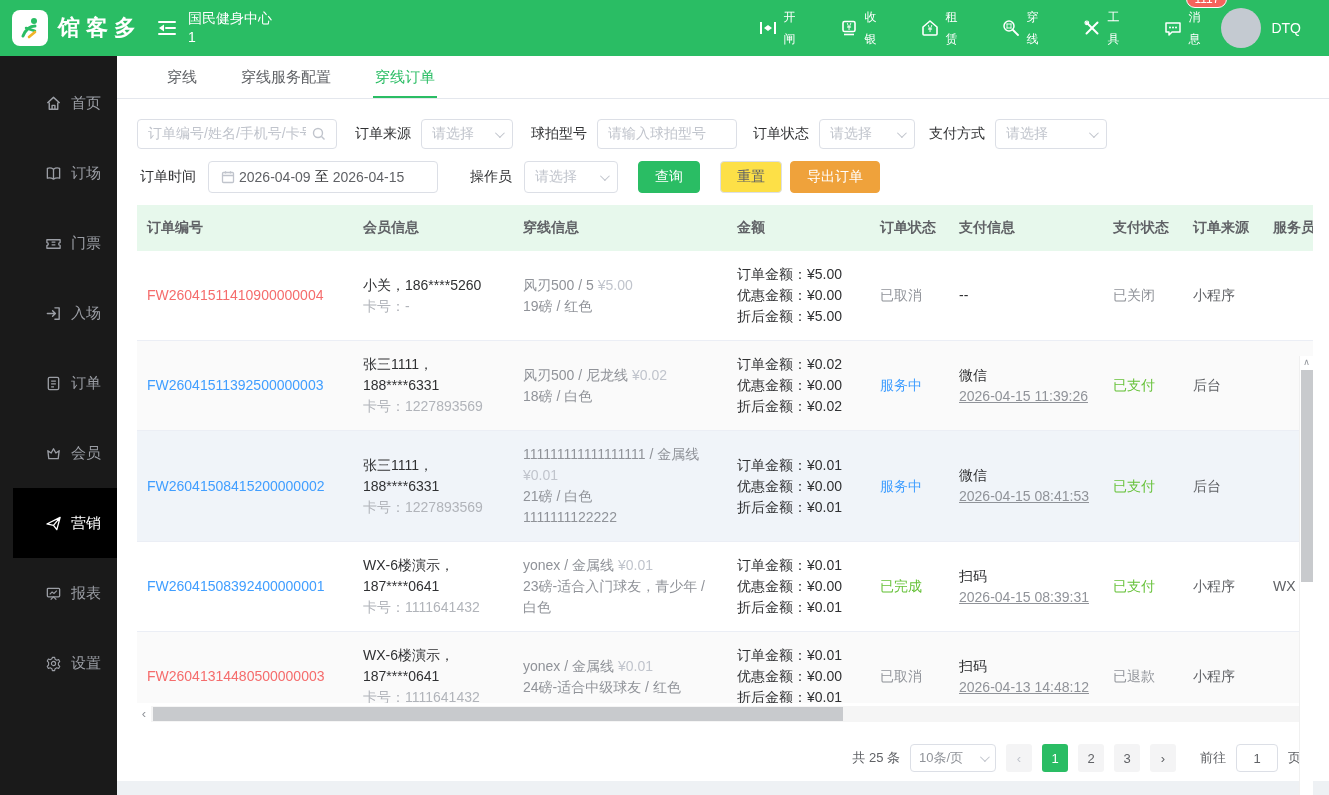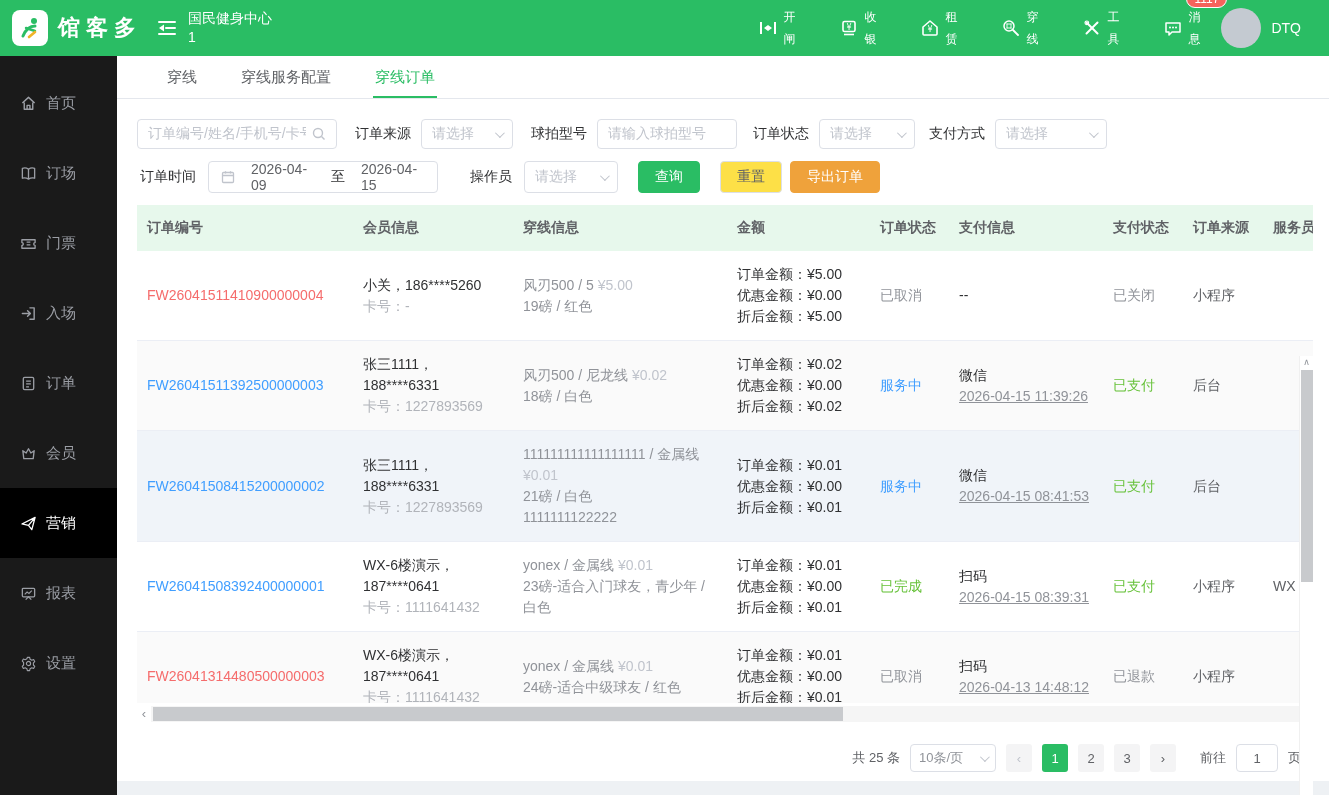--- a/index.html
+++ b/index.html
@@ -15,39 +15,39 @@
   .tb-actions { display:flex; align-items:center; margin-left:auto; gap:42px; margin-right:18px; }
   .tb-act { display:flex; align-items:center; gap:6px; cursor:pointer; position:relative; }
   .tb-act .lbl { width:15px; font-size:12px; line-height:22px; word-break:break-all; }
   .badge { position:absolute; top:-16px; left:22px; background:#f5635c; color:#fff; font-size:12px; line-height:16px; padding:0 7px; border-radius:9px; border:1px solid #fff; white-space:nowrap; }
   .userbox { display:flex; align-items:center; gap:10px; margin-right:28px; }
   .avatar { width:40px; height:40px; border-radius:50%; background:#c4cad1; }
   .uname { font-size:14px; }
 
   
   .sidebar { position:absolute; top:56px; left:0; width:117px; height:739px; background:#1a1a1a; padding-top:12px; }
-  .side-item { height:70px; display:flex; align-items:center; padding-left:20px; gap:9px; color:#9b9ea5; font-size:15px; cursor:pointer; }
+  .side-item { height:70px; display:flex; align-items:center; padding-left:32px; gap:9px; color:#9b9ea5; font-size:15px; cursor:pointer;margin-left:13px; }
   .side-item svg { flex:0 0 auto; }
   .side-item.active { background:#000; color:#fff; }
 
   
   .main { position:absolute; top:56px; left:117px; width:1212px; height:739px; background:#fff; }
   .tabbar { height:43px; border-bottom:1px solid #e4e7ed; display:flex; align-items:stretch; padding-left:48px; gap:40px; background:#fff; }
   .tab { display:flex; align-items:center; font-size:15px; color:#606266; cursor:pointer; position:relative; padding:0 2px; }
   .tab.active { color:#2abd64; }
   .tab.active::after { content:""; position:absolute; bottom:0; left:0; right:0; height:2px; background:#2abd64; }
 
   
   .filters { padding:20px 0 0 20px; }
   .frow { display:flex; align-items:center; margin-bottom:12px; }
   .flabel { color:#303133; font-size:14px; white-space:nowrap; }
   .inputbox { border:1px solid #dcdfe6; border-radius:4px; height:30px; display:flex; align-items:center; padding:0 10px; background:#fff; color:#c0c4cc; font-size:14px; gap:6px; }
   .selectbox { border:1px solid #dcdfe6; border-radius:4px; height:30px; display:flex; align-items:center; justify-content:space-between; padding:0 10px; background:#fff; color:#c0c4cc; font-size:14px; cursor:pointer; }
   .chev { width:7px; height:7px; border-right:1.4px solid #c0c4cc; border-bottom:1.4px solid #c0c4cc; transform:rotate(45deg) translateY(-2px); flex:0 0 auto; }
-  .datebox { border:1px solid #dcdfe6; border-radius:4px; height:32px; display:flex; align-items:center; padding:0 12px; gap:16px; color:#606266; font-size:14px; }
+  .datebox { border:1px solid #dcdfe6; border-radius:4px; height:32px; display:flex; align-items:center; padding:0 12px; gap:4px; color:#606266; font-size:14px; }
   .btn { height:32px; border-radius:4px; border:1px solid #dcdfe6; background:#fde047; color:#606266; font-size:14px; padding:0 16px; cursor:pointer; font-family:inherit; }
   .btn.green { background:#2abd64; border-color:#2abd64; color:#fff; }
   .btn.orange { background:#efa23b; border-color:#efa23b; color:#fff; }
 
   
   .table-wrap { margin:2px 0 0 20px; width:1176px; height:498px; overflow:hidden; position:relative; }
   table { border-collapse:collapse; table-layout:fixed; width:1246px; }
   col.c1{width:216px} col.c2{width:160px} col.c3{width:214px} col.c4{width:143px}
   col.c5{width:79px}  col.c6{width:154px} col.c7{width:80px}  col.c8{width:80px} col.c9{width:120px}
   thead th { background:#e7f8ec; color:#606266; font-size:14px; font-weight:bold; text-align:left; height:46px; padding:0 10px; white-space:nowrap; overflow:hidden; }

